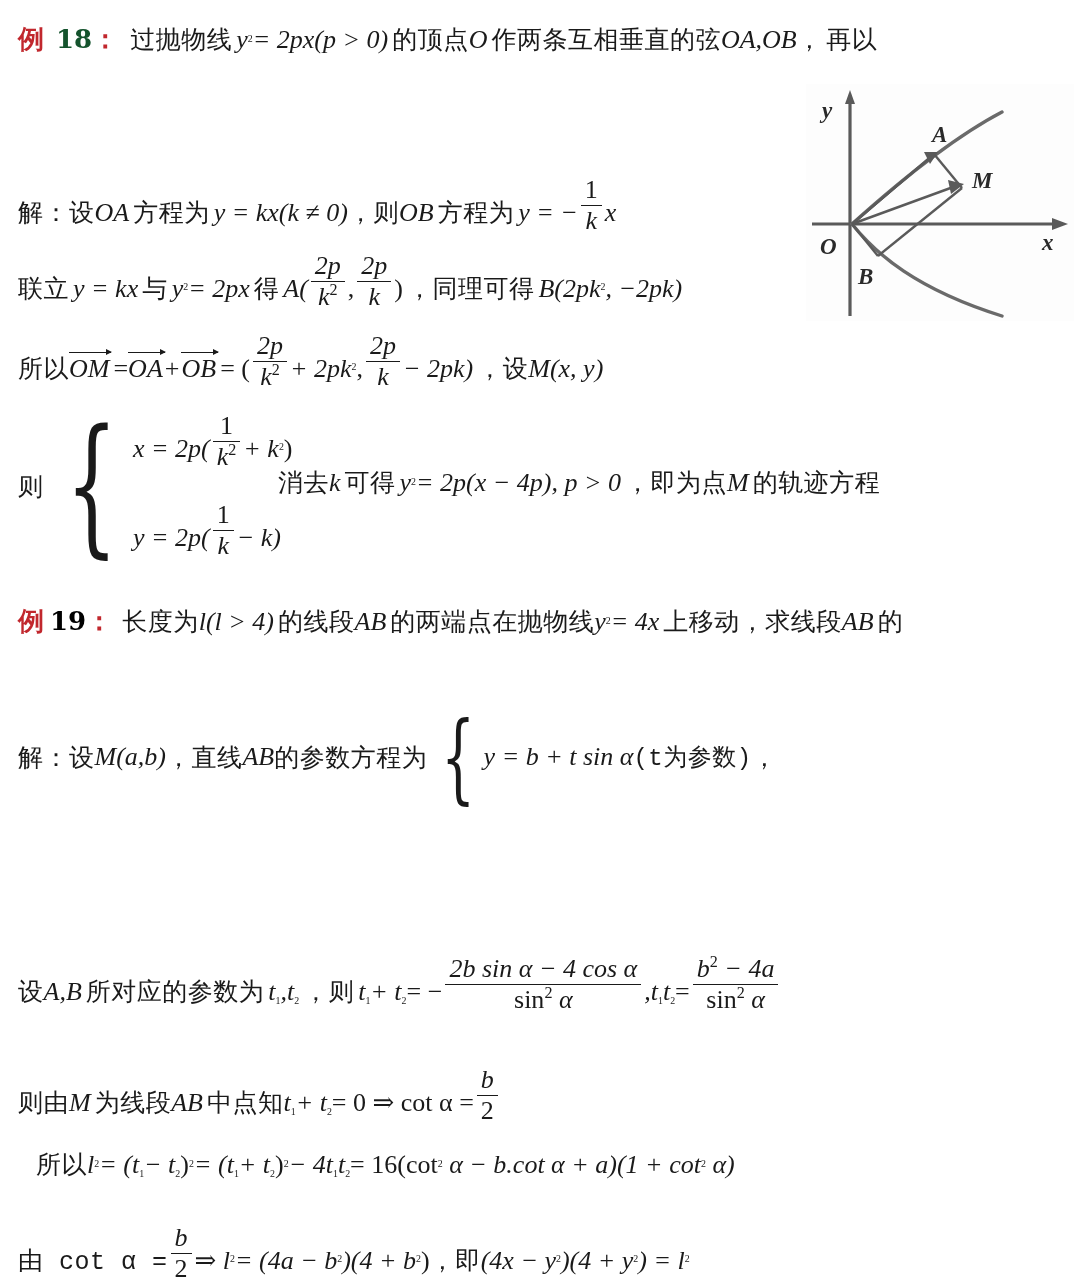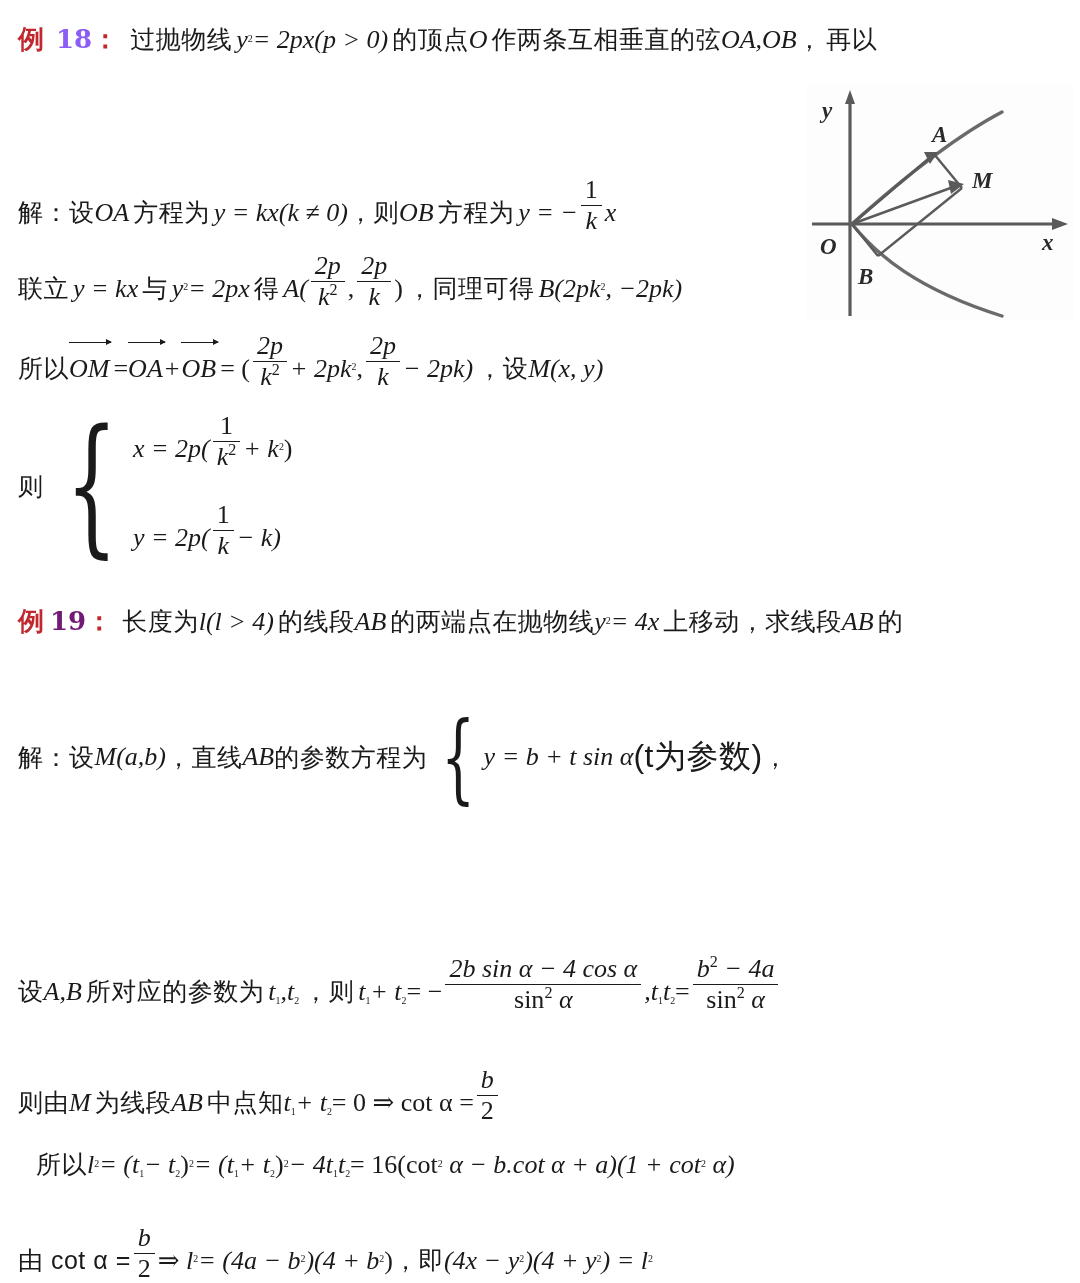--- a/index.html
+++ b/index.html
@@ -17,21 +17,21 @@
   }
   .page {
     position: relative;
     width: 1080px;
     height: 1283px;
     padding: 0;
   }
 
   
   .cn {
-    font-family: Liberation Sans, sans-serif;
+    font-family: Liberation Mono, monospace;
     font-size: 25px;
     letter-spacing: 0.5px;
   }
   .mi {            
     font-family: "Liberation Serif", "DejaVu Serif", serif;
     font-style: italic;
     font-size: 26px;
   }
   .mn {            
     font-family: "Liberation Serif", "DejaVu Serif", serif;
@@ -70,21 +70,21 @@
   .frac .den {
     display: block;
     padding: 1px 4px 0 4px;
     white-space: nowrap;
   }
 
   
   .vec {
     display: inline-block;
     position: relative;
-    padding-top: 12px;
+    padding-top: 2px;
   }
   .vec .bar {
     position: absolute;
     left: 0; right: -2px; top: 0px;
     height: 1.6px;
     background: #1a1a1a;
   }
   .vec .bar::after {
     content: "";
     position: absolute;
@@ -136,21 +136,21 @@
     transform: scaleX(0.55);
     margin-right: -6px;
   }
 </style>
 </head>
 <body>
 
 <div class="page">
 
   <div class="line" style="left:18px; top:22px;">
-    <span class="ex-label" style="color:#C1272D;">例</span><span class="ex-label" style="color:#8b5cf6; padding-left:12px;">18</span><span class="ex-label" style="color:#C1272D;">：</span>
+    <span class="ex-label" style="color:#C1272D;">例</span><span class="ex-label" style="color:#14532d; padding-left:12px;">18</span><span class="ex-label" style="color:#C1272D;">：</span>
     <span class="cn" style="padding-left:8px;">过抛物线</span>
     <span class="mi">y</span><sup class="exn">2</sup><span class="mi">= 2px(p &gt; 0)</span>
     <span class="cn">的顶点</span><span class="mi">O</span>
     <span class="cn">作两条互相垂直的弦</span><span class="mi">OA,OB</span><span class="cn">，</span>
     <span class="cn">再以</span>
   </div>
 
 
   <div class="line" style="left:18px; top:176px;">
     <span class="cn">解：设</span><span class="mi">OA</span>
@@ -178,20 +178,27 @@
     <span class="cn">，设</span><span class="mi">M(x, y)</span>
   </div>
 
   <div class="line" style="left:18px; top:412px;">
     <span class="cn" style="vertical-align:middle;">则</span><span class="system"><span class="brace" style="font-size:150px; line-height:0.85;">{</span><span class="sysrows">
       <span class="sysrow" style="display:block; padding-bottom:30px;"><span class="mi">x = 2p(</span><span class="frac"><span class="num mn">1</span><span class="den mi"><span>k</span><sup class="exn">2</sup></span></span><span class="mi">+ k</span><sup class="exn">2</sup><span class="mn">)</span></span>
       <span class="sysrow" style="display:block;"><span class="mi">y = 2p(</span><span class="frac"><span class="num mn">1</span><span class="den mi">k</span></span><span class="mi">− k)</span></span>
     </span></span>
   </div>
 
+  <div class="line" style="left:278px; top:466px;">
+    <span class="cn">消去</span><span class="mi">k</span>
+    <span class="cn">可得</span>
+    <span class="mi">y</span><sup class="exn">2</sup><span class="mi">= 2p(x − 4p), p &gt; 0</span>
+    <span class="cn">，即为点</span><span class="mi">M</span>
+    <span class="cn">的轨迹方程</span>
+  </div>
 
   <div class="figure-box">
     <svg width="268" height="237" viewBox="0 0 268 237">
 
       <line x1="44" y1="232" x2="44" y2="16" stroke="#5a5a5a" stroke-width="3.2"></line>
       <polygon points="44,6 39,20 49,20" fill="#5a5a5a"></polygon>
 
       <line x1="6" y1="140" x2="252" y2="140" stroke="#5a5a5a" stroke-width="3.2"></line>
       <polygon points="262,140 246,134 246,146" fill="#5a5a5a"></polygon>
 
@@ -214,33 +221,33 @@
       <text x="16" y="34" font-family="Liberation Serif, serif" font-style="italic" font-weight="bold" font-size="23" fill="#2a2a2a">y</text>
       <text x="236" y="166" font-family="Liberation Serif, serif" font-style="italic" font-weight="bold" font-size="23" fill="#2a2a2a">x</text>
       <text x="14" y="170" font-family="Liberation Serif, serif" font-style="italic" font-weight="bold" font-size="23" fill="#2a2a2a">O</text>
       <text x="126" y="58" font-family="Liberation Serif, serif" font-style="italic" font-weight="bold" font-size="23" fill="#2a2a2a">A</text>
       <text x="166" y="104" font-family="Liberation Serif, serif" font-style="italic" font-weight="bold" font-size="23" fill="#2a2a2a">M</text>
       <text x="52" y="200" font-family="Liberation Serif, serif" font-style="italic" font-weight="bold" font-size="23" fill="#2a2a2a">B</text>
     </svg>
   </div>
 
   <div class="line" style="left:18px; top:604px;">
-    <span class="ex-label" style="color:#C1272D;">例</span><span class="ex-label" style="color:#701a75; padding-left:6px;">19</span><span class="ex-label" style="color:#C1272D;">：</span>
+    <span class="ex-label" style="color:#C1272D;">例</span><span class="ex-label" style="color:#000000; padding-left:6px;">19</span><span class="ex-label" style="color:#C1272D;">：</span>
     <span class="cn" style="padding-left:6px;">长度为</span><span class="mi">l(l &gt; 4)</span>
     <span class="cn">的线段</span><span class="mi">AB</span>
     <span class="cn">的两端点在抛物线</span><span class="mi">y</span><sup class="exn">2</sup><span class="mi">= 4x</span>
     <span class="cn">上移动，求线段</span><span class="mi">AB</span>
     <span class="cn">的</span>
   </div>
 
 
   <div class="line" style="left:18px; top:718px;">
     <span class="cn" style="vertical-align:middle;">解：设</span><span class="mi" style="vertical-align:middle;">M(a,b)</span><span class="cn" style="vertical-align:middle;">，直线</span><span class="mi" style="vertical-align:middle;">AB</span><span class="cn" style="vertical-align:middle;">的参数方程为</span><span class="system"><span class="brace" style="font-size:98px; line-height:0.8;">{</span><span class="sysrows">
       <span class="sysrow mi" style="display:block;font-style:italic;">y = b + t sin α</span>
-    </span></span><span class="cn" style="vertical-align:middle; font-size:32px;">(t为参数)</span><span class="cn" style="vertical-align:middle;">，</span>
+    </span></span><span class="cn" style="vertical-align:middle; font-size:24px;">(t为参数)</span><span class="cn" style="vertical-align:middle;">，</span>
   </div>
 
 
   <div class="line" style="left:18px; top:955px;">
     <span class="cn">设</span><span class="mi">A,B</span>
     <span class="cn">所对应的参数为</span>
     <span class="mi">t</span><sub class="sb">1</sub><span class="mi">,t</span><sub class="sb">2</sub>
     <span class="cn">，则</span>
     <span class="mi">t</span><sub class="sb">1</sub><span class="mi">+ t</span><sub class="sb">2</sub><span class="mn">= −</span><span class="frac"><span class="num mi">2b sin α − 4 cos α</span><span class="den mn"><span>sin</span><sup class="exn">2</sup><span class="mi"> α</span></span></span><span class="mi">,t</span><sub class="sb">1</sub><span class="mi">t</span><sub class="sb">2</sub><span class="mn">=</span><span class="frac"><span class="num mi"><span>b</span><sup class="exn">2</sup><span> − 4a</span></span><span class="den mn"><span>sin</span><sup class="exn">2</sup><span class="mi"> α</span></span></span>
   </div>

